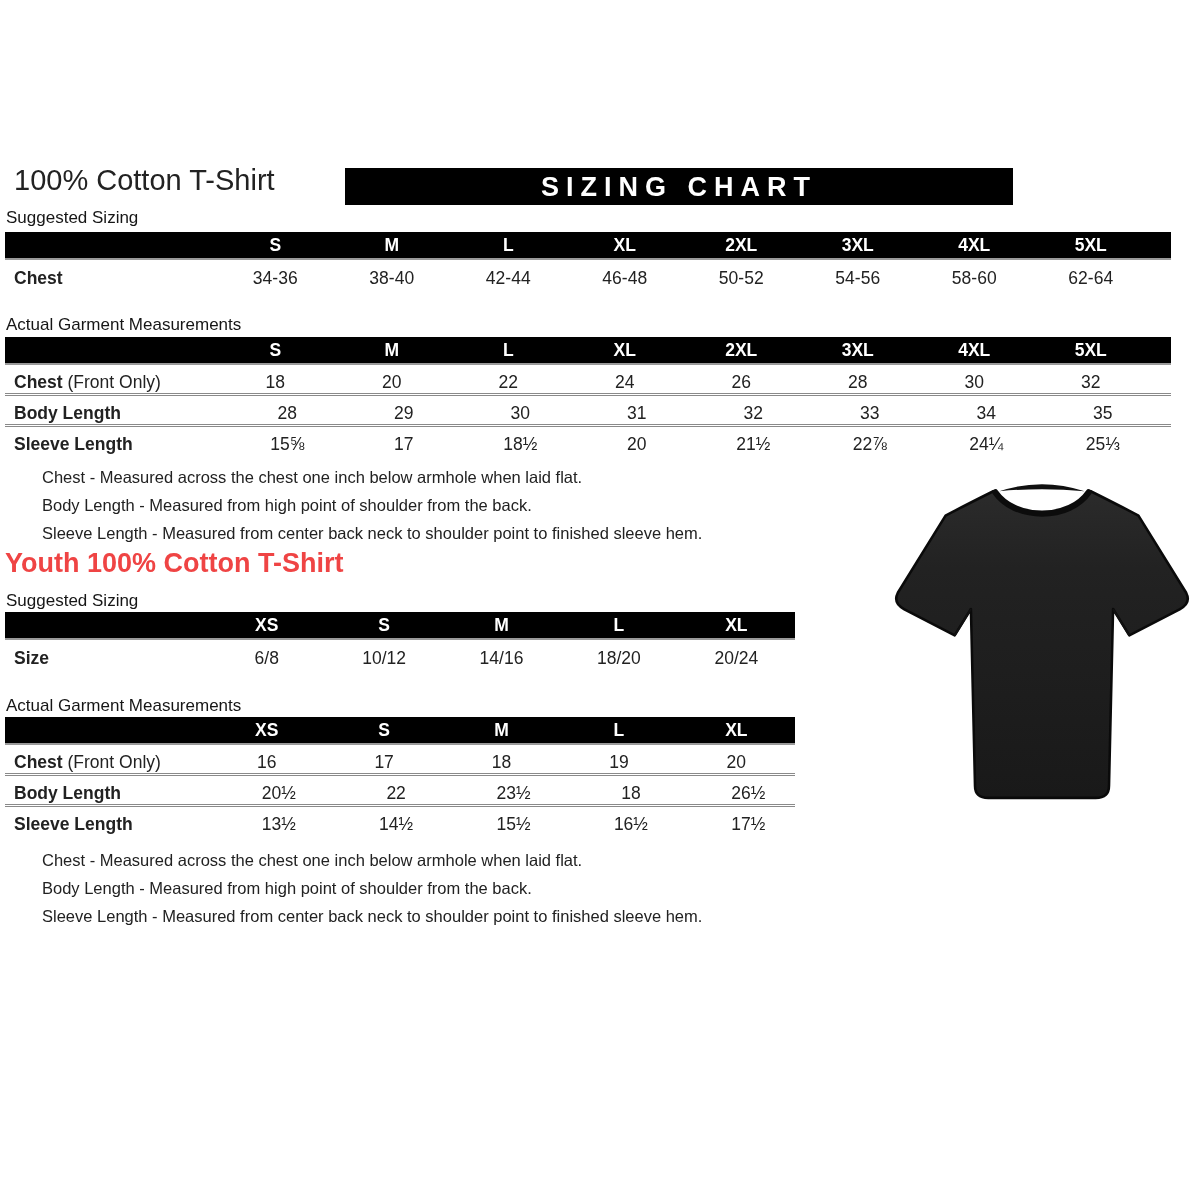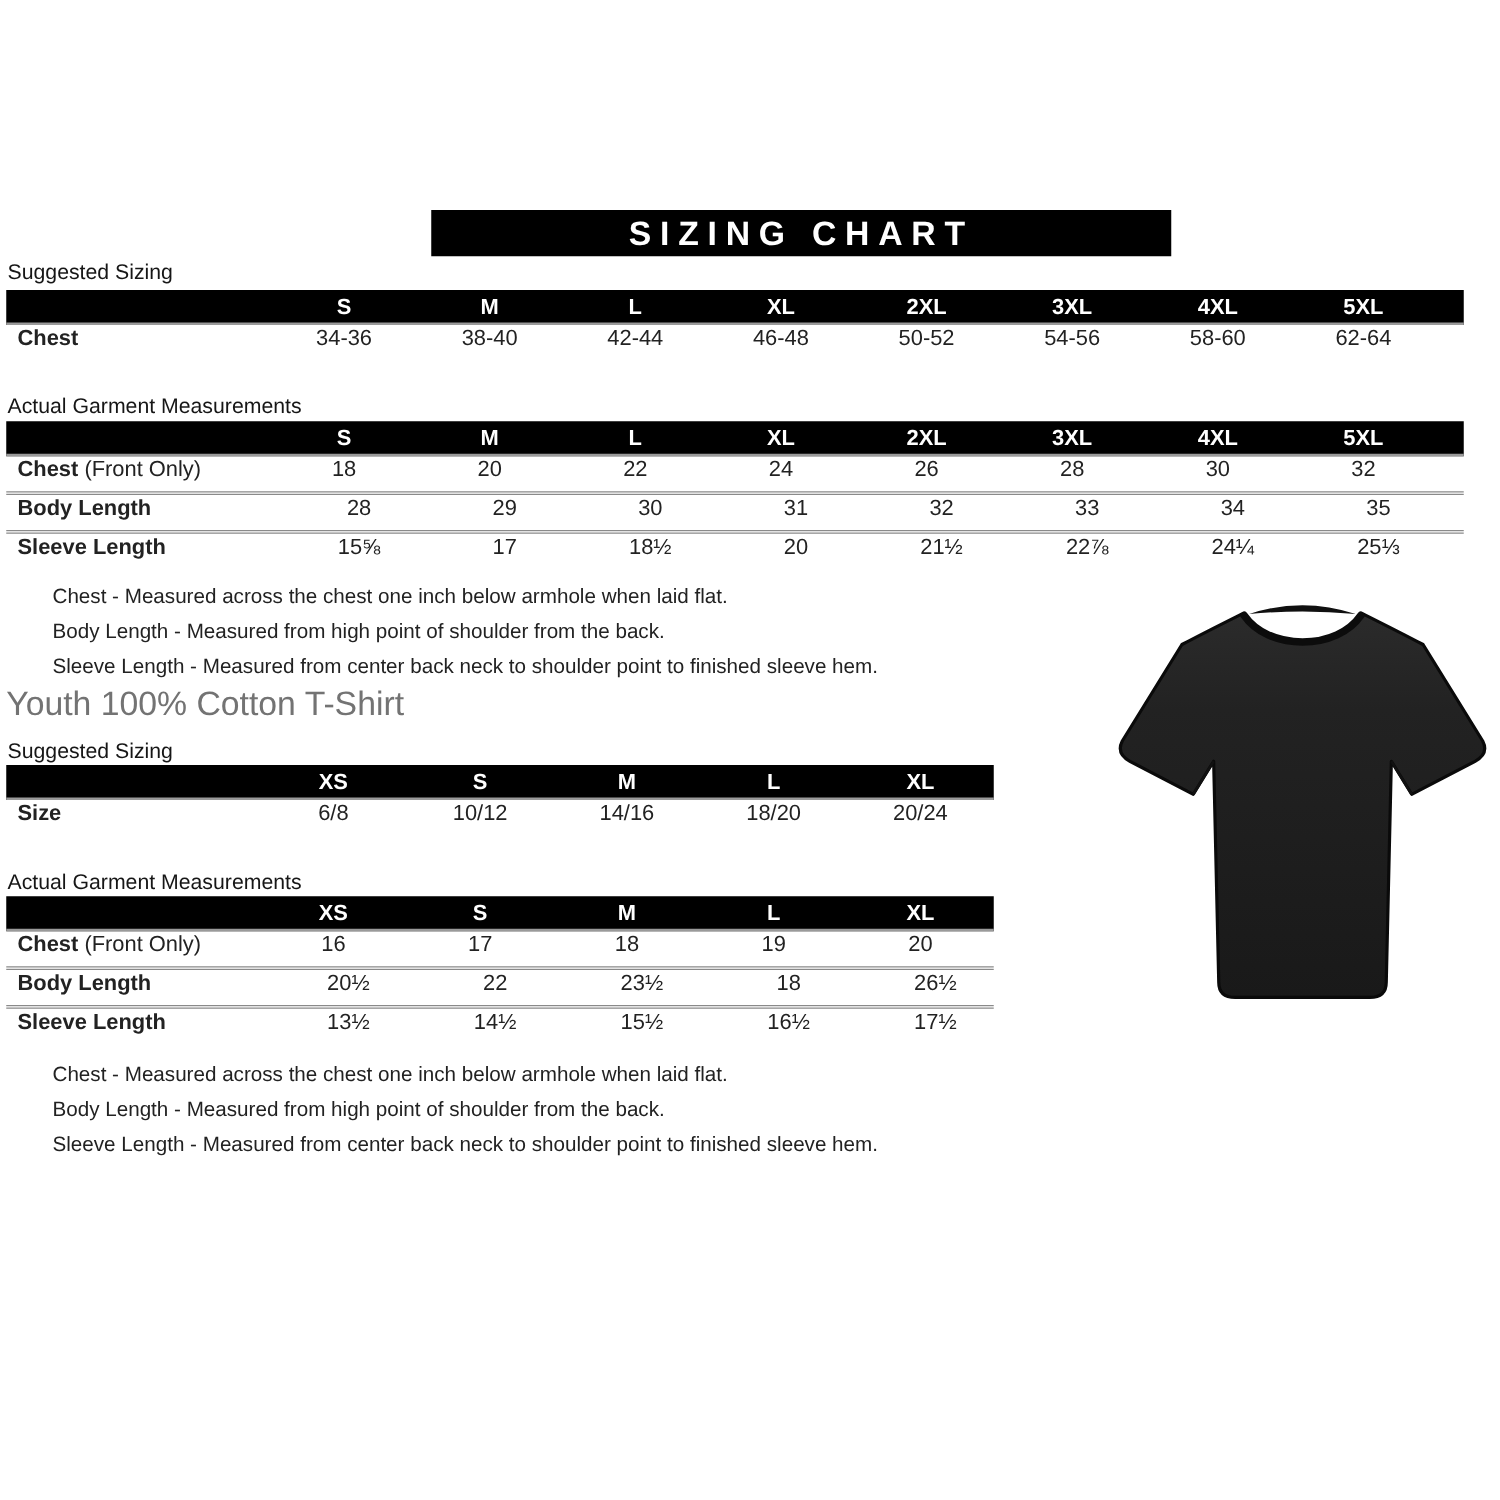--- a/index.html
+++ b/index.html
@@ -4,52 +4,53 @@
 <style>
   html,body{margin:0;padding:0;background:#fff;}
   .canvas{
     position:relative;width:1200px;height:1200px;background:#ffffff;
     font-family:"Liberation Sans", sans-serif;color:#1a1a1a;overflow:hidden;
   }
   .abs{position:absolute;}
 
   .title{left:14px;top:164px;font-size:29px;font-weight:normal;color:#222;}
   .banner{
-    left:345px;top:168px;width:592px;height:37px;background:#000;
+    left:345px;top:168px;width:668px;height:37px;background:#000;
     color:#fff;font-weight:bold;font-size:27px;letter-spacing:7px;
     text-align:center;line-height:38px;
   }
   .seclabel{font-size:17px;color:#161616;}
 
   .sizetable{left:5px;}
   .t-adult{width:1166px;}
   .t-youth{width:790px;}
   .thead{display:flex;align-items:center;background:#000;height:26px;border-bottom:2px solid #9a9a9a;}
   .t-adult .thead,.t-adult .trow{padding-right:22px;}
   .t-youth .thead,.t-youth .trow{}
   .thead .col{color:#fff;font-weight:bold;font-size:17.5px;}
-  .trow{display:flex;align-items:flex-start;height:29px;font-size:17.5px;color:#222;}
+  .trow{display:flex;align-items:flex-end;height:29px;font-size:17.5px;color:#222;}
   .t-actual .trow{height:28px;}
   .t-actual .trow + .trow{border-top:3px double #8a8a8a;gap:24px;}
   .lbl{flex:none;padding-left:9px;font-weight:bold;white-space:nowrap;}
   .t-adult .lbl{width:203px;}
   .t-youth .lbl{width:194px;}
   .lbl .sfx{font-weight:normal;}
   .col{flex:1;text-align:center;}
 
   .notes{font-size:16.5px;line-height:28px;color:#222;margin-left:28px;}
-  .youth-title{left:5px;top:548px;font-size:27px;font-weight:normal;color:#737373;}
+  .youth-title{left:5px;top:548px;font-size:27px;font-weight:bold;color:#ef4444;}
 
   .tshirt-wrap{left:888px;top:475px;width:308px;height:330px;}
 </style>
 </head>
 <body>
 
 <div class="canvas">
 
+  <div class="abs title">100% Cotton T-Shirt</div>
   <div class="abs banner">SIZING CHART</div>
 
   <div class="abs seclabel" style="left:6px;top:208px;">Suggested Sizing</div>
 
   <div class="abs sizetable t-adult" style="top:232px;">
     <div class="thead">
       <div class="lbl"></div>
       <div class="col">S</div>
       <div class="col">M</div>
       <div class="col">L</div>

